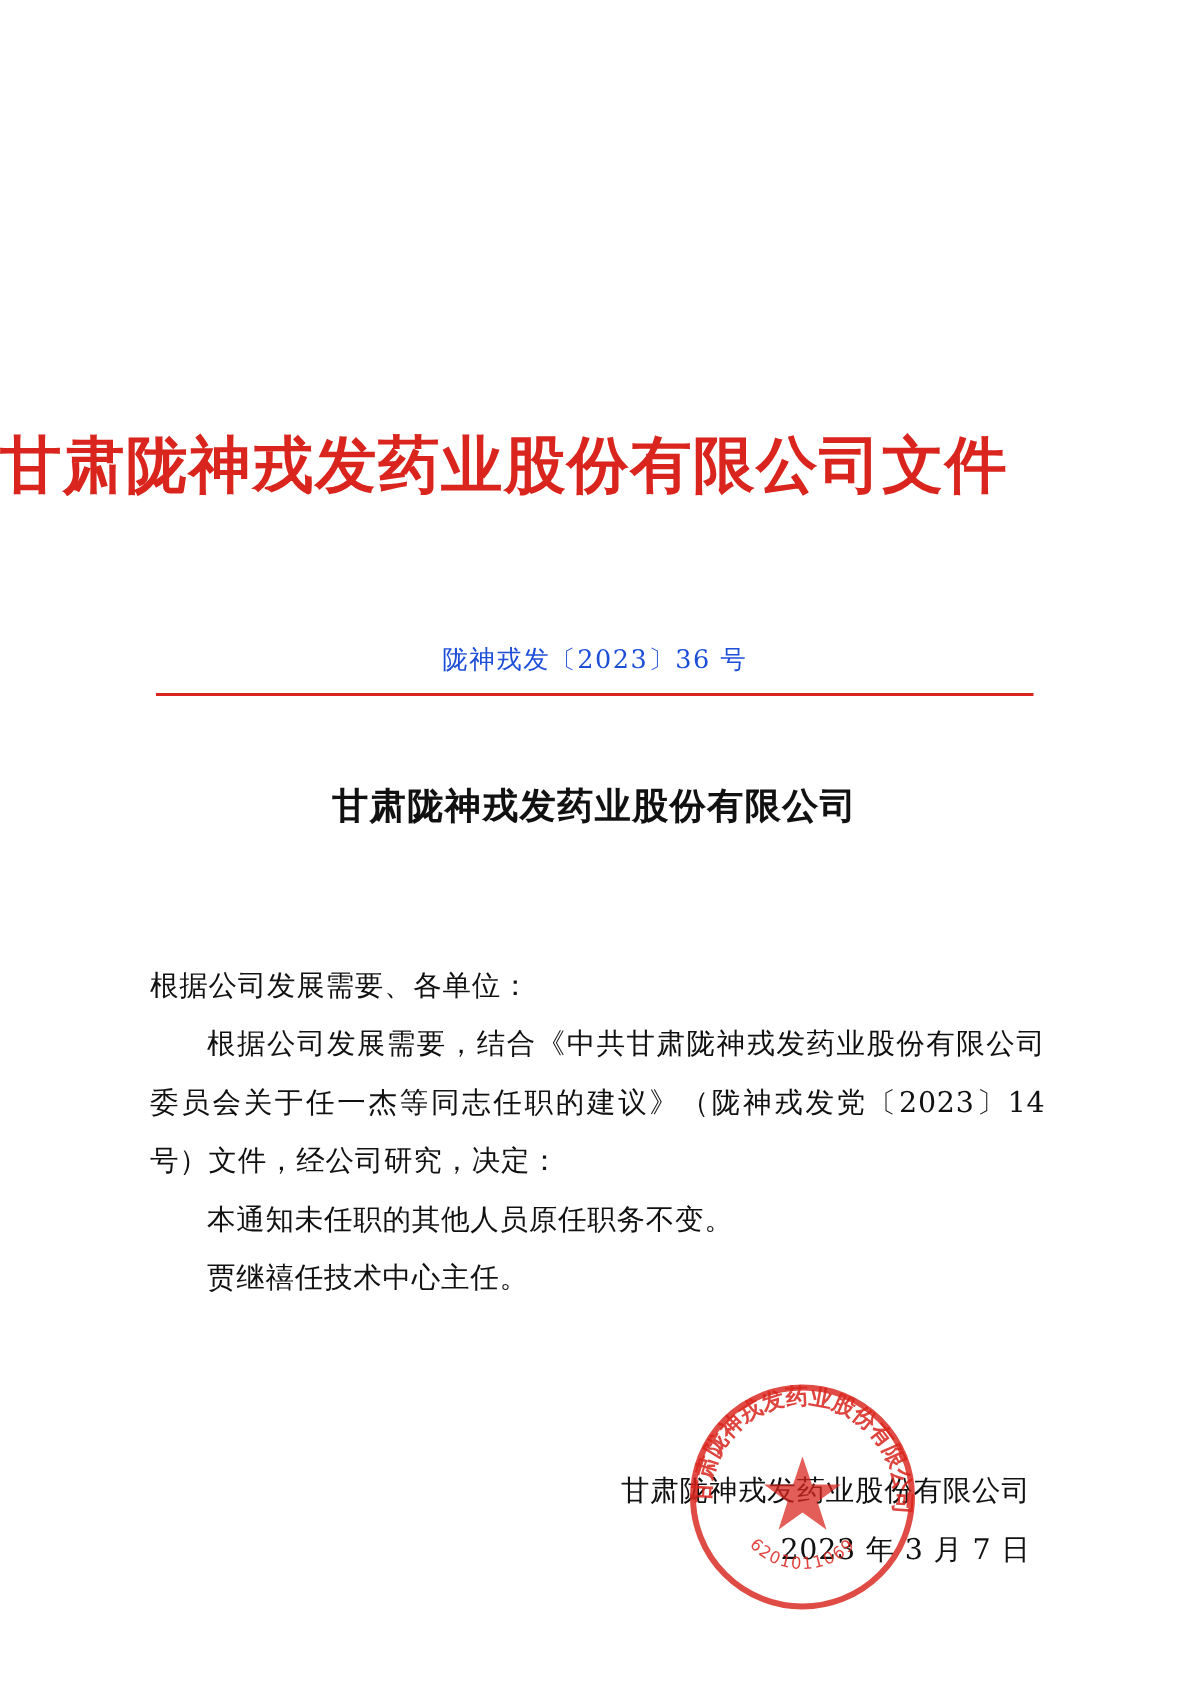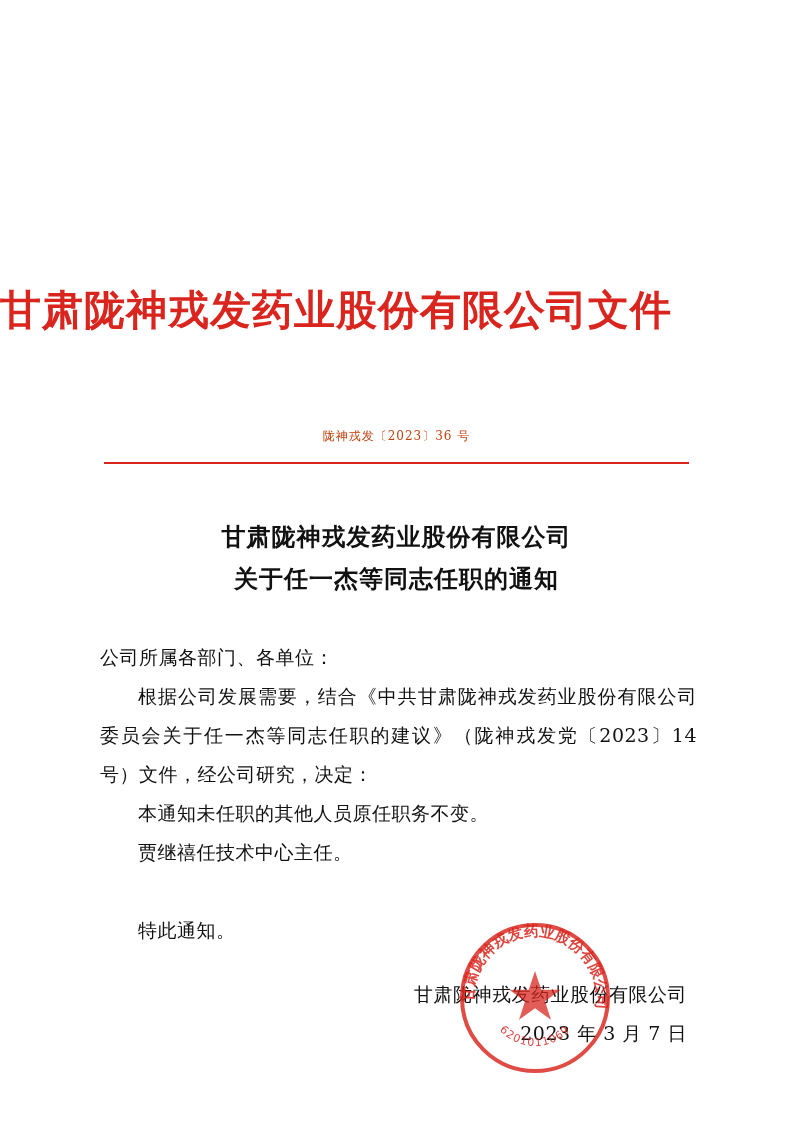--- a/index.html
+++ b/index.html
@@ -37,22 +37,22 @@
     white-space: nowrap;
   }
 
   
   .doc-number {
     position: absolute;
     top: 428px;
     left: 0;
     width: 793px;
     text-align: center;
-    font-size: 12px;
-    color: #c2410c;
+    font-size: 17px;
+    color: #1d4ed8;
     letter-spacing: 1px;
   }
 
   
   .red-rule {
     position: absolute;
     top: 462px;
     left: 104px;
     width: 585px;
     height: 2px;
@@ -123,29 +123,27 @@
 <div class="page">
 
   <div class="masthead">甘肃陇神戎发药业股份有限公司文件</div>
 
   <div class="doc-number">陇神戎发〔2023〕36 号</div>
 
   <div class="red-rule"></div>
 
   <div class="title-block">
     <div>甘肃陇神戎发药业股份有限公司</div>
-    <div>关于任一杰等同志任职的通知</div>
   </div>
 
   <div class="body-text">
-    <p>公司所属各部门、各单位：</p>
+    <p>根据公司发展需要、各单位：</p>
     <p class="indent2">根据公司发展需要，结合《中共甘肃陇神戎发药业股份有限公司委员会关于任一杰等同志任职的建议》（陇神戎发党〔2023〕14 号）文件，经公司研究，决定：</p>
     <p class="indent2">本通知未任职的其他人员原任职务不变。</p>
     <p class="indent2">贾继禧任技术中心主任。</p>
-    <p class="indent2" style="margin-top:39px;">特此通知。</p>
   </div>
 
   <div class="signature">
     <div>甘肃陇神戎发药业股份有限公司</div>
     <div>2023 年 3 月 7 日</div>
   </div>
 
   <div class="seal">
     <svg width="166" height="166" viewBox="0 0 166 166" xmlns="http://www.w3.org/2000/svg">
       <defs>

